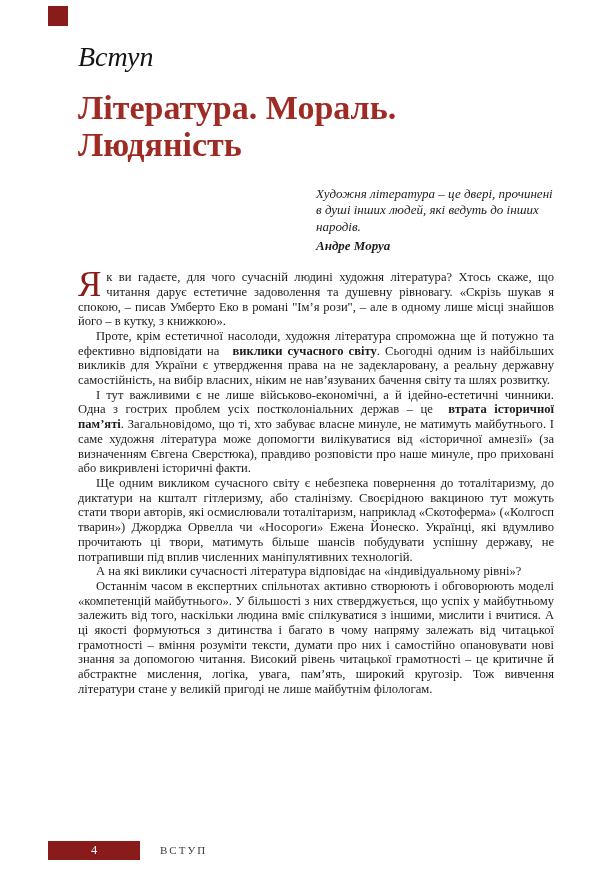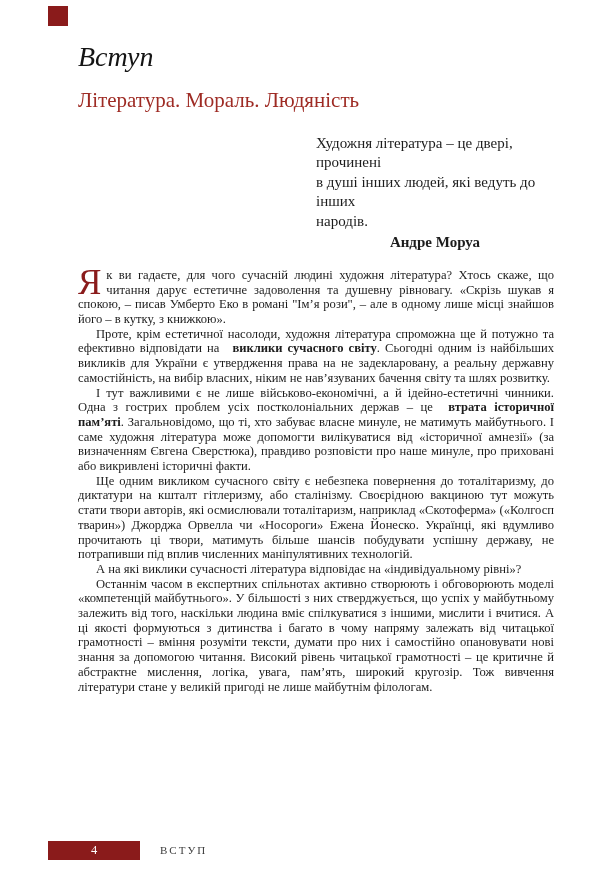--- a/index.html
+++ b/index.html
@@ -18,30 +18,30 @@
   }
   .content {
     position:absolute; left:78px; right:46px; top:42px;
   }
   .section-label {
     font-style:italic; font-weight:normal;
     font-size:28px; line-height:1.1;
     margin:0 0 16px 0; color:#141414;
   }
   .page-title {
-    font-weight:normal; font-size:21px; line-height:1.1;
+    font-weight:bold; font-size:34px; line-height:1.1;
     margin:0 0 22px 0;
     color:var(--accent_title, #9e2b24);
   }
   .epigraph {
     width:238px; margin-left:auto; margin-bottom:15px;
-    font-size:15px; line-height:1.3;
+    font-style:italic; font-size:13px; line-height:1.3;
   }
   .epigraph-lines { white-space:pre-line; }
-  .epigraph-author { text-align:center; font-weight:bold; margin-top:2px; }
+  .epigraph-author { text-align:left; font-weight:bold; margin-top:2px; }
   .body-text { text-align:justify; }
   .para {
     margin:0; text-align:justify;
     text-indent:18px;
     font-size:12.6px; line-height:14.7px;
   }
   .para.first { text-indent:0; }
   .para .bold { font-weight:bold;margin-left:8px; }
   .drop-cap {
     float:left;

